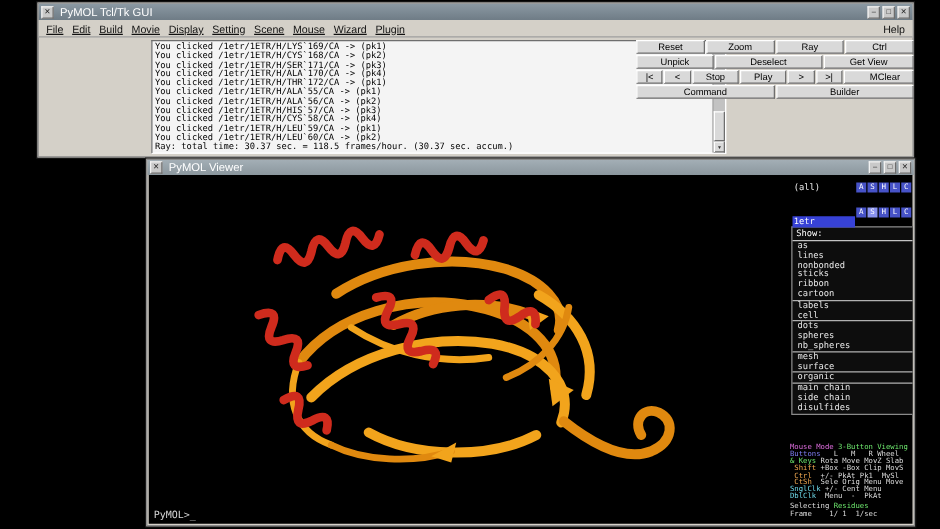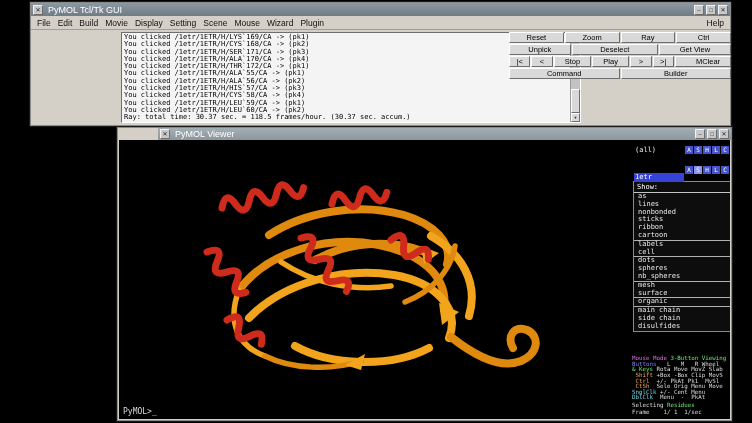--- a/index.html
+++ b/index.html
@@ -3,31 +3,31 @@
 <meta charset="utf-8">
 <style>
   *{margin:0;padding:0;box-sizing:border-box;}
   html,body{width:752px;height:423px;background:#000;overflow:hidden;}
   body{font-family:"Liberation Sans",sans-serif;position:relative;}
   .stage{position:absolute;left:0;top:0;width:752px;height:423px;background:#000;}
 
   
   .win{position:absolute;background:#d4d0c8;border:1px solid #8a8a8a;box-shadow:0 0 0 1px #1a1a1a;}
   .titlebar{display:flex;align-items:center;gap:2px;padding:0 2px;background:linear-gradient(var(--titlebar),#6f7c86);}
-  .titlebar.lighter{background:linear-gradient(#a3aeb5,#8b979e);margin-left:40px;}
+  .titlebar.lighter{background:linear-gradient(#a3aeb5,#8b979e);}
   .ticon,.tbtn{width:10px;height:10px;flex:0 0 10px;background:#c9c9c9;border:1px solid;
     border-color:#f2f2f2 #6d6d6d #6d6d6d #f2f2f2;font-size:6px;line-height:8px;text-align:center;color:#222;overflow:hidden;}
   .ttext{flex:1;font-size:9px;color:#fff;padding-left:3px;white-space:nowrap;overflow:hidden;}
 
   
   .win-gui{left:30px;top:2px;width:701px;height:124px;}
   .win-gui .titlebar{height:13px;}
   .menubar{height:14px;background:#d4d0c8;display:flex;align-items:center;font-size:8.5px;color:#111;
     border-bottom:1px solid #9e9e9e;padding:0 4px;}
-  .menus{display:flex;}
+  .menus{display:flex;text-decoration:underline;}
   .menu-item{padding:0 5px 0 2px;white-space:nowrap;cursor:default;}
   .menu-help{margin-left:auto;padding:0 2px;}
   .gui-body{position:relative;height:95px;}
   .console-wrap{position:absolute;left:90px;top:2px;width:460px;height:91px;background:#f4f4f4;
     border:1px solid;border-color:#6e6e6e #ffffff #ffffff #6e6e6e;display:flex;}
   .console-text{flex:1;font-family:"DejaVu Sans Mono",monospace;font-size:7px;line-height:7.3px;color:#000;
     padding:1px 0 0 2px;overflow:hidden;white-space:pre;}
   .scrollbar{width:10px;background:#cfcfcf;border-left:1px solid #9a9a9a;display:flex;flex-direction:column;}
   .sb-btn{height:9px;background:#d9d9d9;border:1px solid;border-color:#fff #6d6d6d #6d6d6d #fff;
     font-size:4px;text-align:center;line-height:7px;color:#333;}

